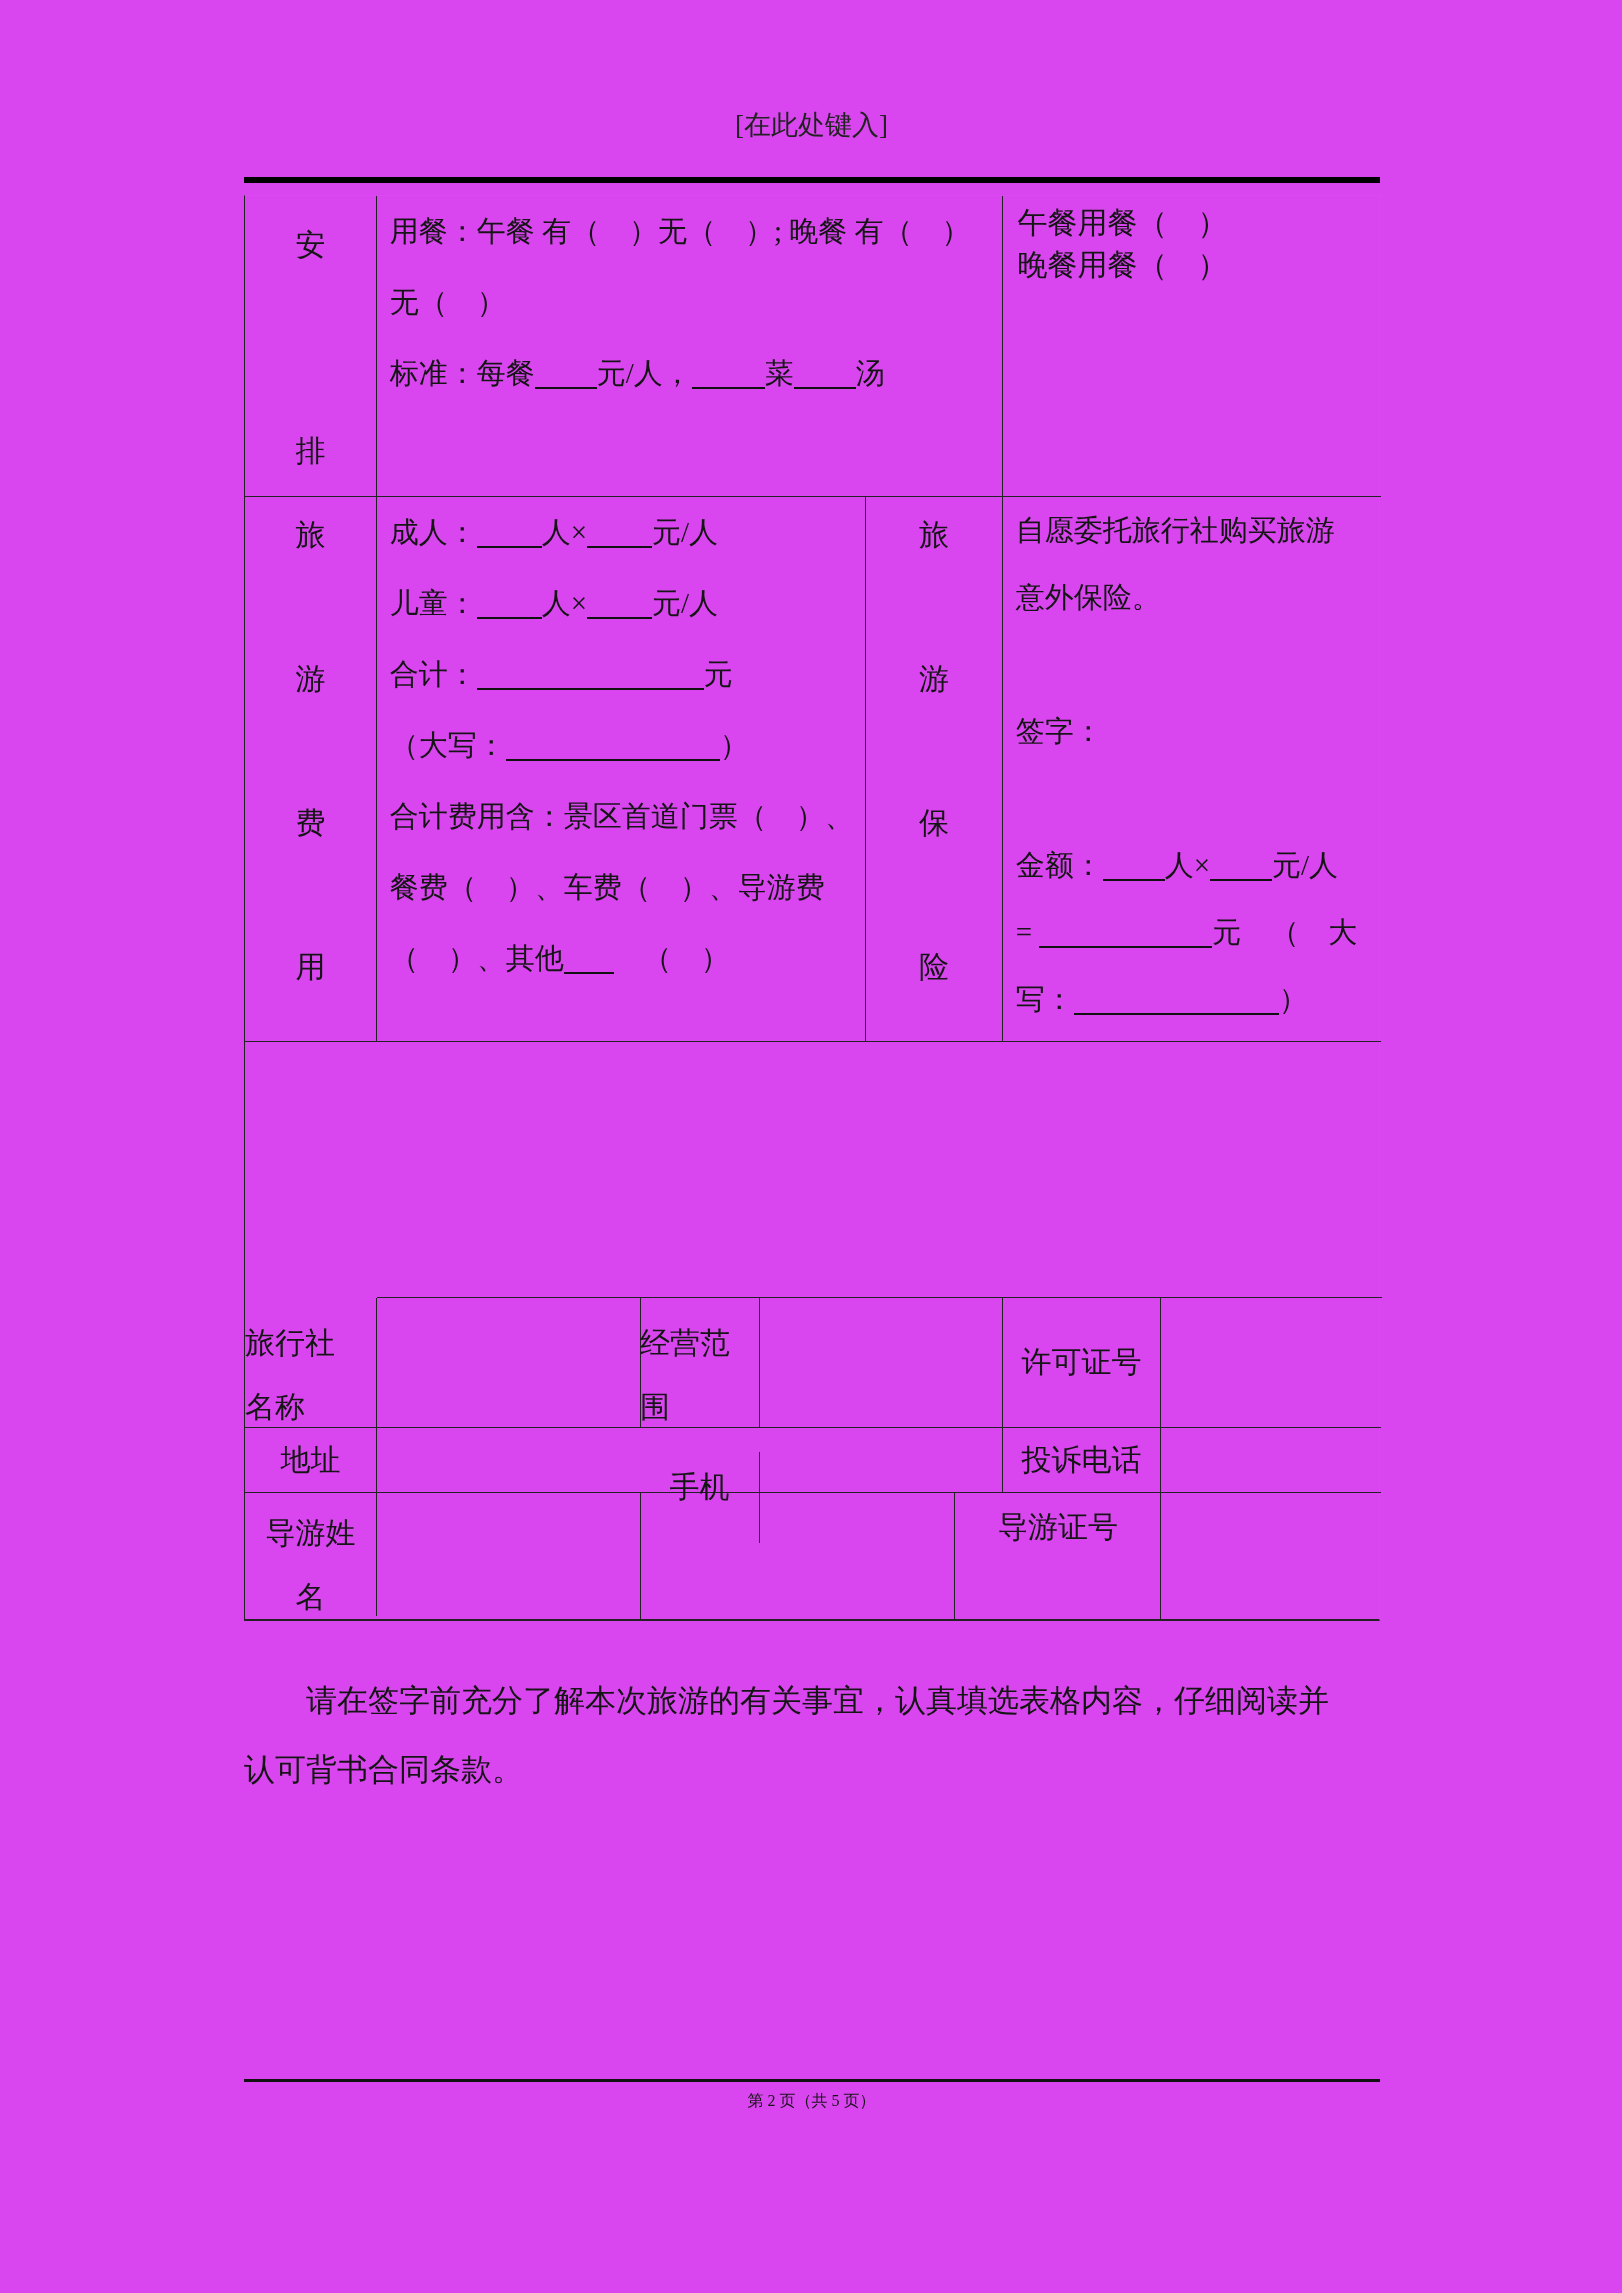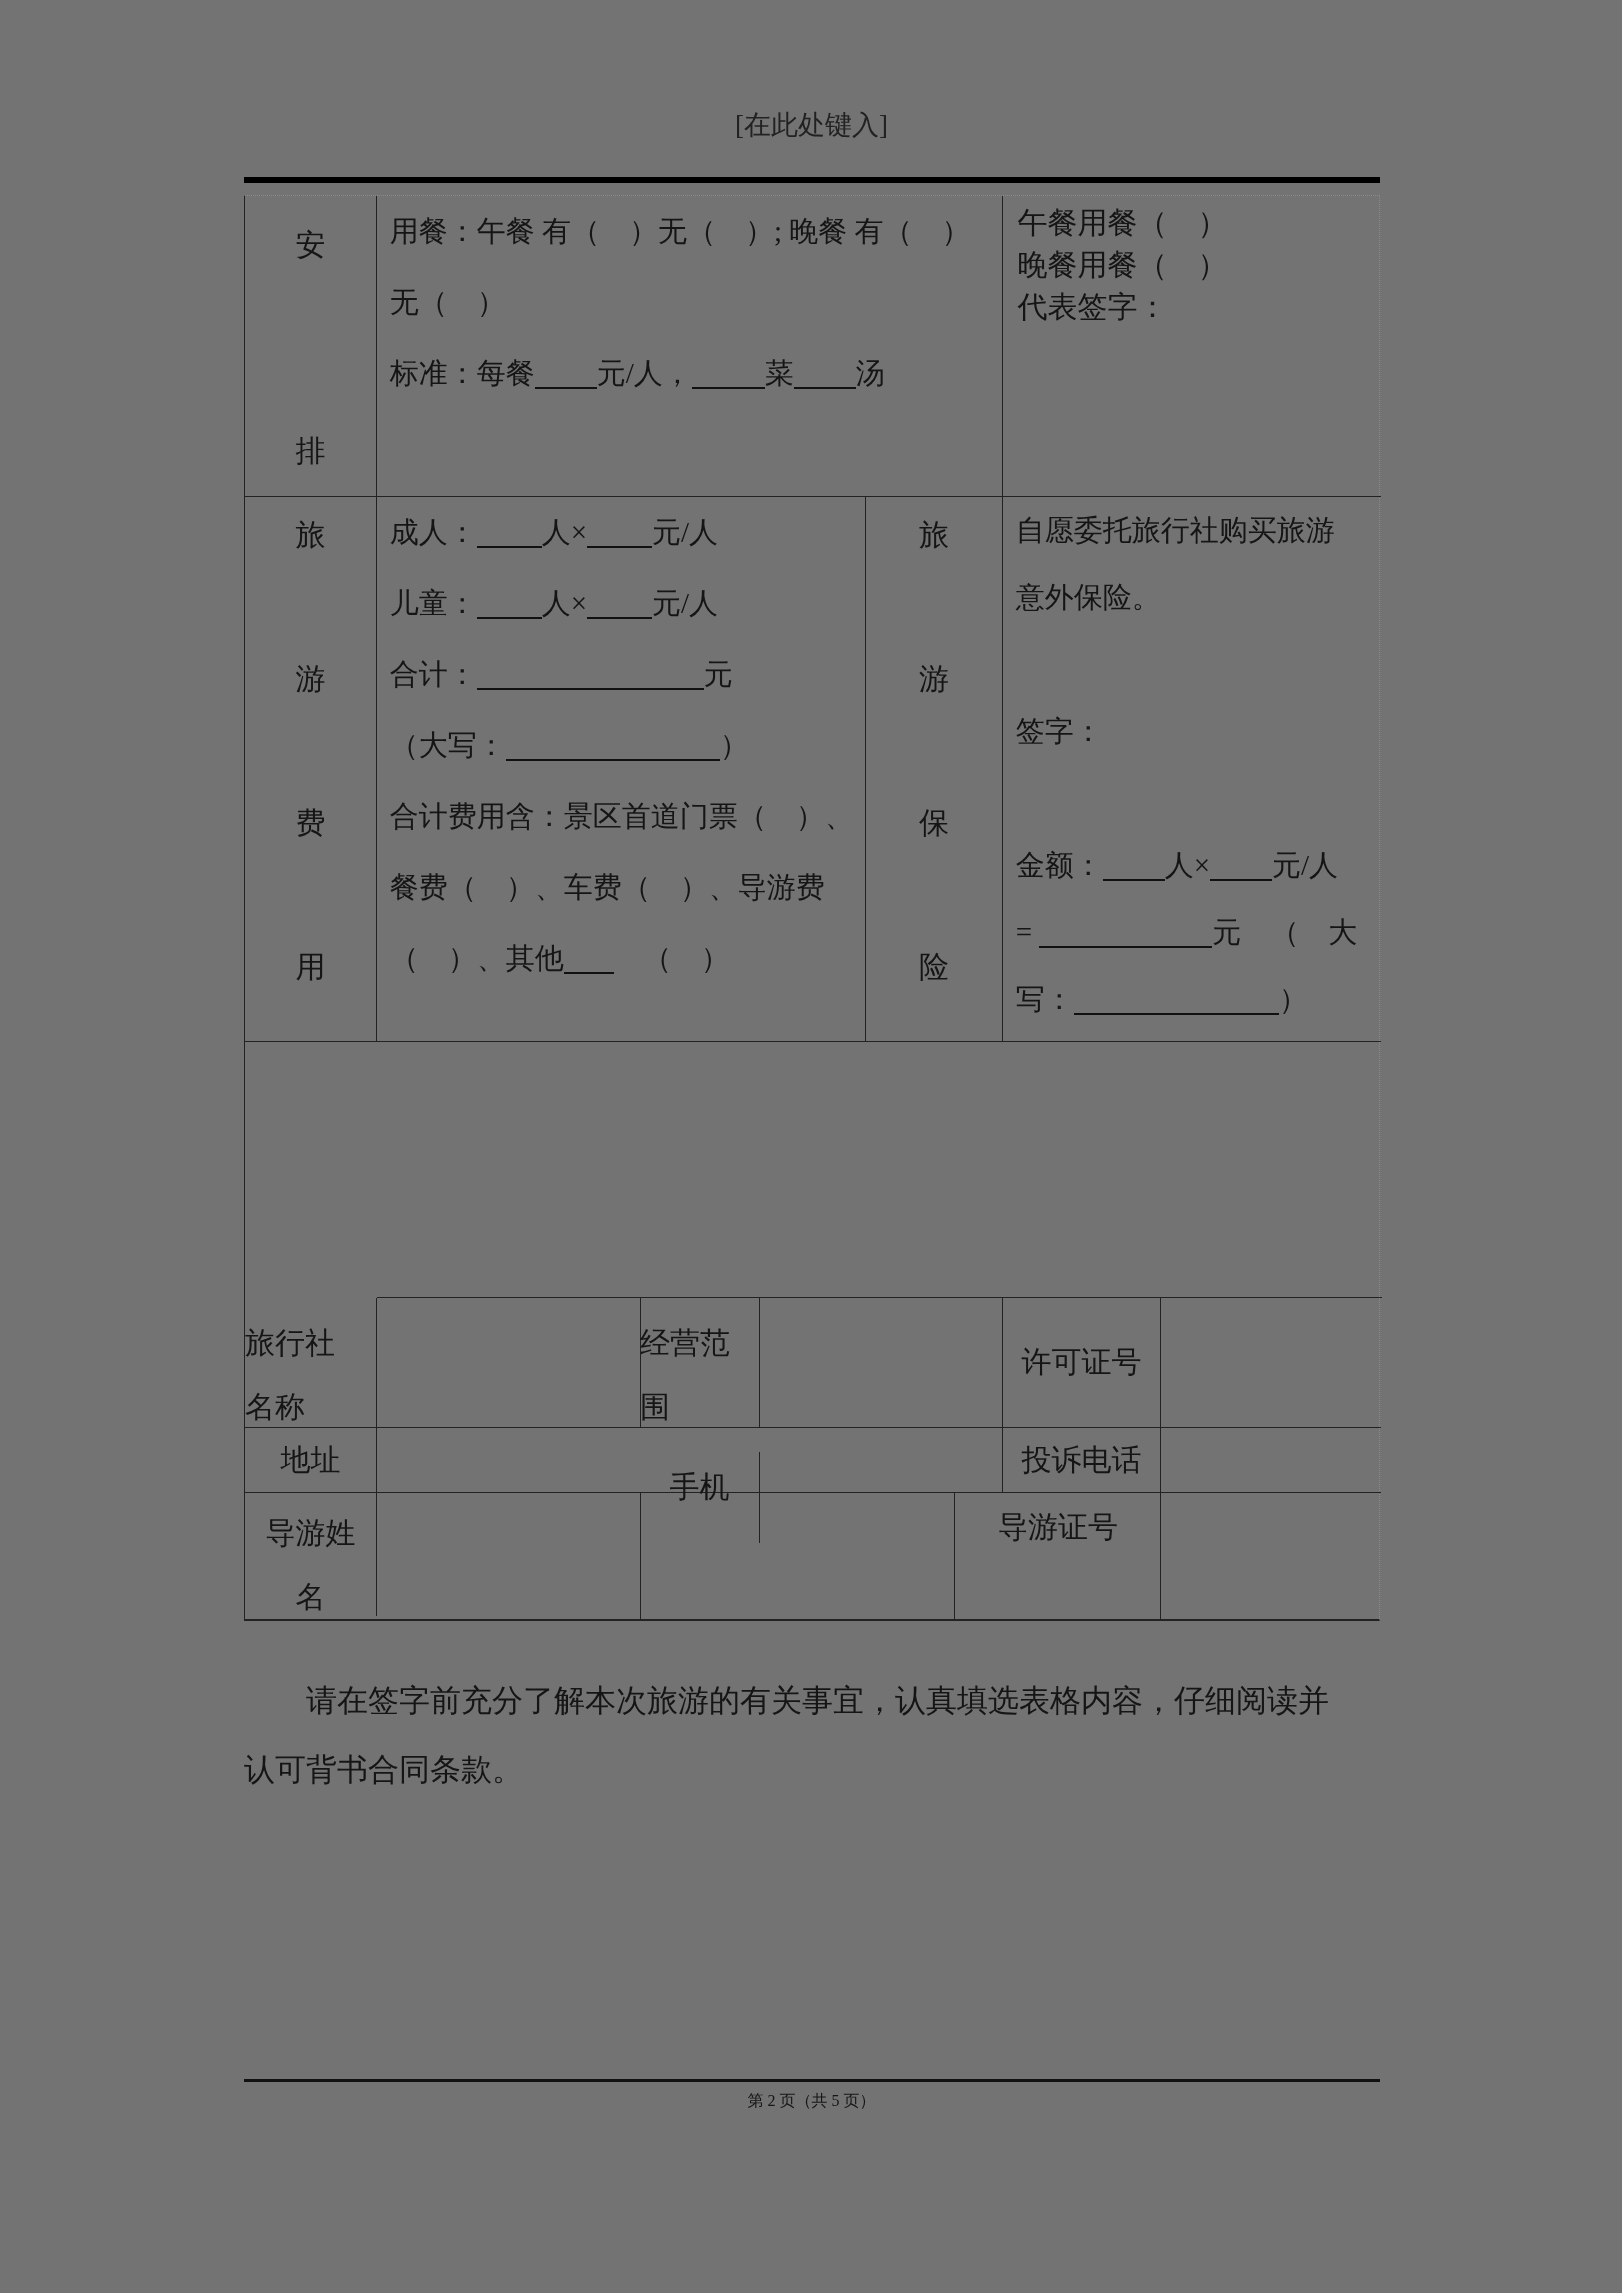--- a/index.html
+++ b/index.html
@@ -1,16 +1,16 @@
 <!DOCTYPE html>
 <html style="font-size:14.5px"><head>
 <meta charset="utf-8">
 <style>
   html,body{margin:0;padding:0;background:#ffffff;}
-  #page{position:relative;width:1623px;height:2294px;background:#737373;
+  #page{position:relative;width:1623px;height:2294px;background:#d946ef;
         font-family:"Liberation Serif","DejaVu Serif",serif;color:#151515;overflow:hidden;}
   .abs{position:absolute;}
   
   #hdr-text{left:0;top:107px;width:1623px;text-align:center;font-size:27px;color:#222;}
   #hdr-rule{left:244px;top:177px;width:1136px;height:5.5px;background:#000;}
   
   #tbl{left:244px;top:195px;width:1136px;height:1426px;box-sizing:border-box;
        border-top:1.8px dotted #8a8a8a;border-right:1.8px dotted #8a8a8a;
        border-left:1.8px solid #222;border-bottom:2.7px solid #222;font-size:30px;}
   .cell{position:absolute;box-sizing:border-box;border-right:1.8px solid #222;border-bottom:1.8px solid #222;overflow:hidden;}
@@ -52,21 +52,20 @@
         <div class="ln">排</div>
       </div>
     <div class="cell meal" style="left:132px;top:0;width:626px;height:301px">
         <div class="ln">用餐：午餐 有（　）无（　）; 晚餐 有（　）</div>
         <div class="ln">无（　）</div>
         <div class="ln">标准：每餐<span class="blank" style="width: 62px;"></span>元/人，<span class="blank" style="width: 73px;"></span>菜<span class="blank" style="width: 62px;"></span>汤</div>
       </div>
     <div class="cell confirm nr" style="left:758px;top:0;width:378px;height:301px">
         <div class="ln">午餐用餐（　）</div>
         <div class="ln">晚餐用餐（　）</div>
-        <div class="ln">代表签字：</div>
       </div>
 
     <div class="cell vlabel v4" style="left:0;top:301px;width:132px;height:545px">
         <div class="ln">旅</div>
         <div class="ln">游</div>
         <div class="ln">费</div>
         <div class="ln">用</div>
       </div>
     <div class="cell costlines" style="left:132px;top:301px;width:489px;height:545px">
         <div class="ln">成人：<span class="blank" style="width: 65px;"></span>人×<span class="blank" style="width: 65px;"></span>元/人</div>

